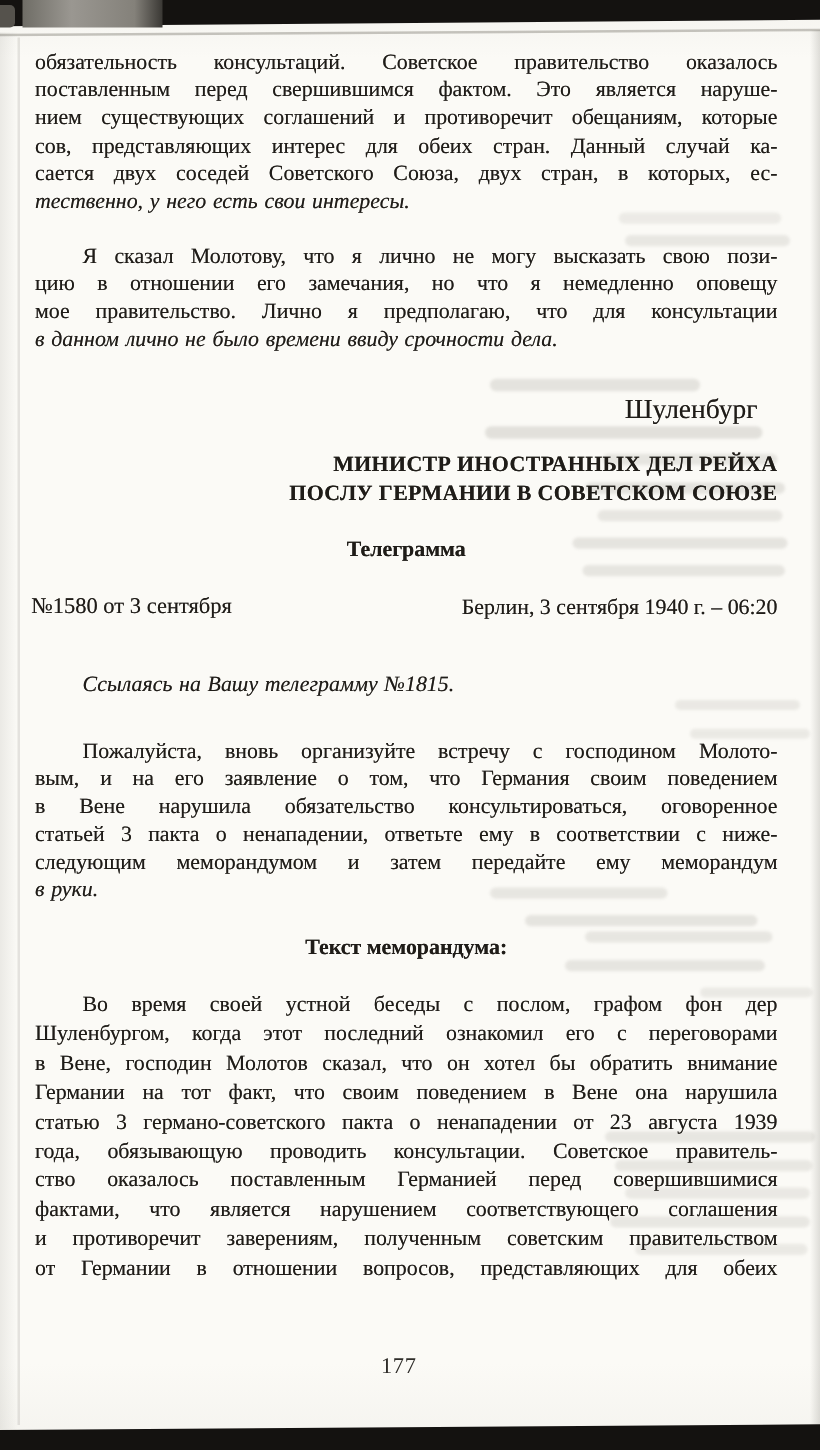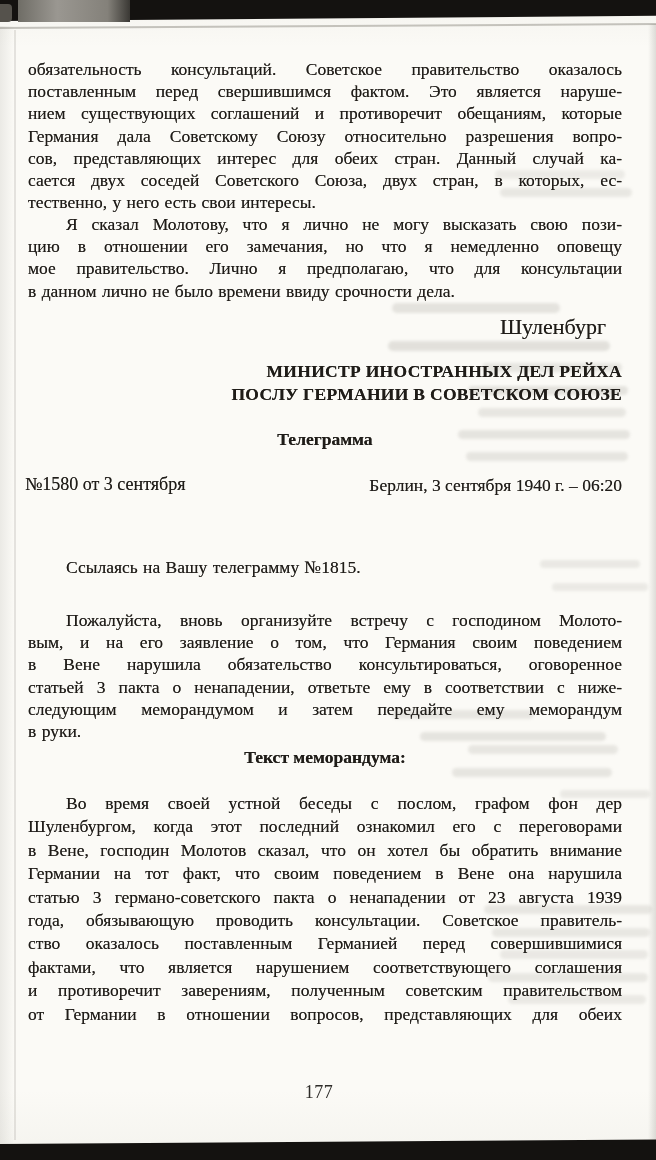--- a/index.html
+++ b/index.html
@@ -15,24 +15,24 @@
   .band-top-cornerblob{position:absolute;top:4px;left:0;width:12px;height:18px;background:#55524c;z-index:6;border-radius:0 4px 4px 0;}
   .band-top-underline{position:absolute;top:27px;left:0;width:656px;height:2px;background:rgba(118,115,106,0.40);transform:rotate(-0.35deg);transform-origin:0 50%;z-index:5;}
   .band-bottom{position:absolute;top:1144px;left:-4px;width:672px;height:24px;background:#141210;transform:rotate(-0.4deg);transform-origin:0 50%;z-index:5;}
   
   .edge-left{position:absolute;top:30px;left:14px;width:2px;height:1110px;background:rgba(100,95,88,0.15);z-index:1;}
   .edge-left-shade{position:absolute;top:26px;left:0;width:14px;height:1118px;background:linear-gradient(90deg,rgba(90,88,80,0.10),rgba(90,88,80,0));z-index:1;}
   .edge-right-shade{position:absolute;top:24px;right:0;width:8px;height:1120px;background:linear-gradient(270deg,rgba(90,88,80,0.18),rgba(90,88,80,0));z-index:1;}
   
   .col{position:absolute;left:28px;width:594px;z-index:3;}
   .para{font-size:17.5px;word-spacing:1px;text-shadow:0 0 0.4px rgba(25,22,18,0.65);}
-  .lh22{line-height:22.2px;margin-top:20px;}
+  .lh22{line-height:22.2px;}
   .lh23{line-height:23.4px;}
   .tline{text-align:justify;text-align-last:justify;}
-  .tline.last{text-align-last:left;}
+  .tline.last{text-align-last:left;font-style:italic;}
   .tline.indent{text-indent:38px;}
   .signature{font-size:22px;text-align:right;padding-right:16px;box-sizing:border-box;text-shadow:0 0 0.4px rgba(25,22,18,0.65);}
   .heading{font-size:17.5px;font-weight:bold;text-align:center;line-height:23px;letter-spacing:0.3px;text-shadow:0 0 0.5px rgba(25,22,18,0.8);}
   .subheading{font-size:17.5px;font-weight:bold;text-align:center;text-shadow:0 0 0.5px rgba(25,22,18,0.8);}
   .refrow{position:absolute;left:28px;width:594px;top:473px;z-index:3;}
   .ref-no{position:absolute;left:-3px;top:1px;font-size:18px;text-shadow:0 0 0.4px rgba(25,22,18,0.65);}
   .datelines{position:absolute;right:0;top:0;text-align:right;font-size:17.5px;line-height:24.6px;text-shadow:0 0 0.4px rgba(25,22,18,0.65);}
   .pagenum{position:absolute;left:28px;width:582px;top:1082px;text-align:center;font-size:18px;letter-spacing:0.5px;color:#2e2c29;z-index:3;}
   
   .ghost{position:absolute;z-index:2;border-radius:5px;background:#8c8980;filter:blur(1.4px);}
@@ -48,21 +48,20 @@
   <div class="band-top-underline"></div>
   <div class="band-bottom"></div>
   <div class="edge-left"></div>
   <div class="edge-left-shade"></div>
   <div class="edge-right-shade"></div>
 
   <div class="col para lh22" style="top:38px;">
       <div class="tline">обязательность  консультаций.  Советское  правительство  оказалось</div>
       <div class="tline">поставленным  перед свершившимся фактом. Это является наруше-</div>
       <div class="tline">нием существующих соглашений и противоречит обещаниям, которые</div>
-      <div class="tline">Германия дала Советскому Союзу относительно разрешения вопро-</div>
       <div class="tline">сов, представляющих интерес для обеих стран. Данный случай ка-</div>
       <div class="tline">сается двух соседей Советского Союза, двух стран, в которых, ес-</div>
       <div class="tline last">тественно, у него есть свои интересы.</div>
     </div>
 
   <div class="col para lh22" style="top:193px;">
       <div class="tline indent">Я сказал Молотову, что я лично не могу высказать свою пози-</div>
       <div class="tline">цию в отношении его замечания, но что я немедленно оповещу</div>
       <div class="tline">мое правительство. Лично я предполагаю, что для консультации</div>
       <div class="tline last">в данном лично не было времени ввиду срочности дела.</div>

